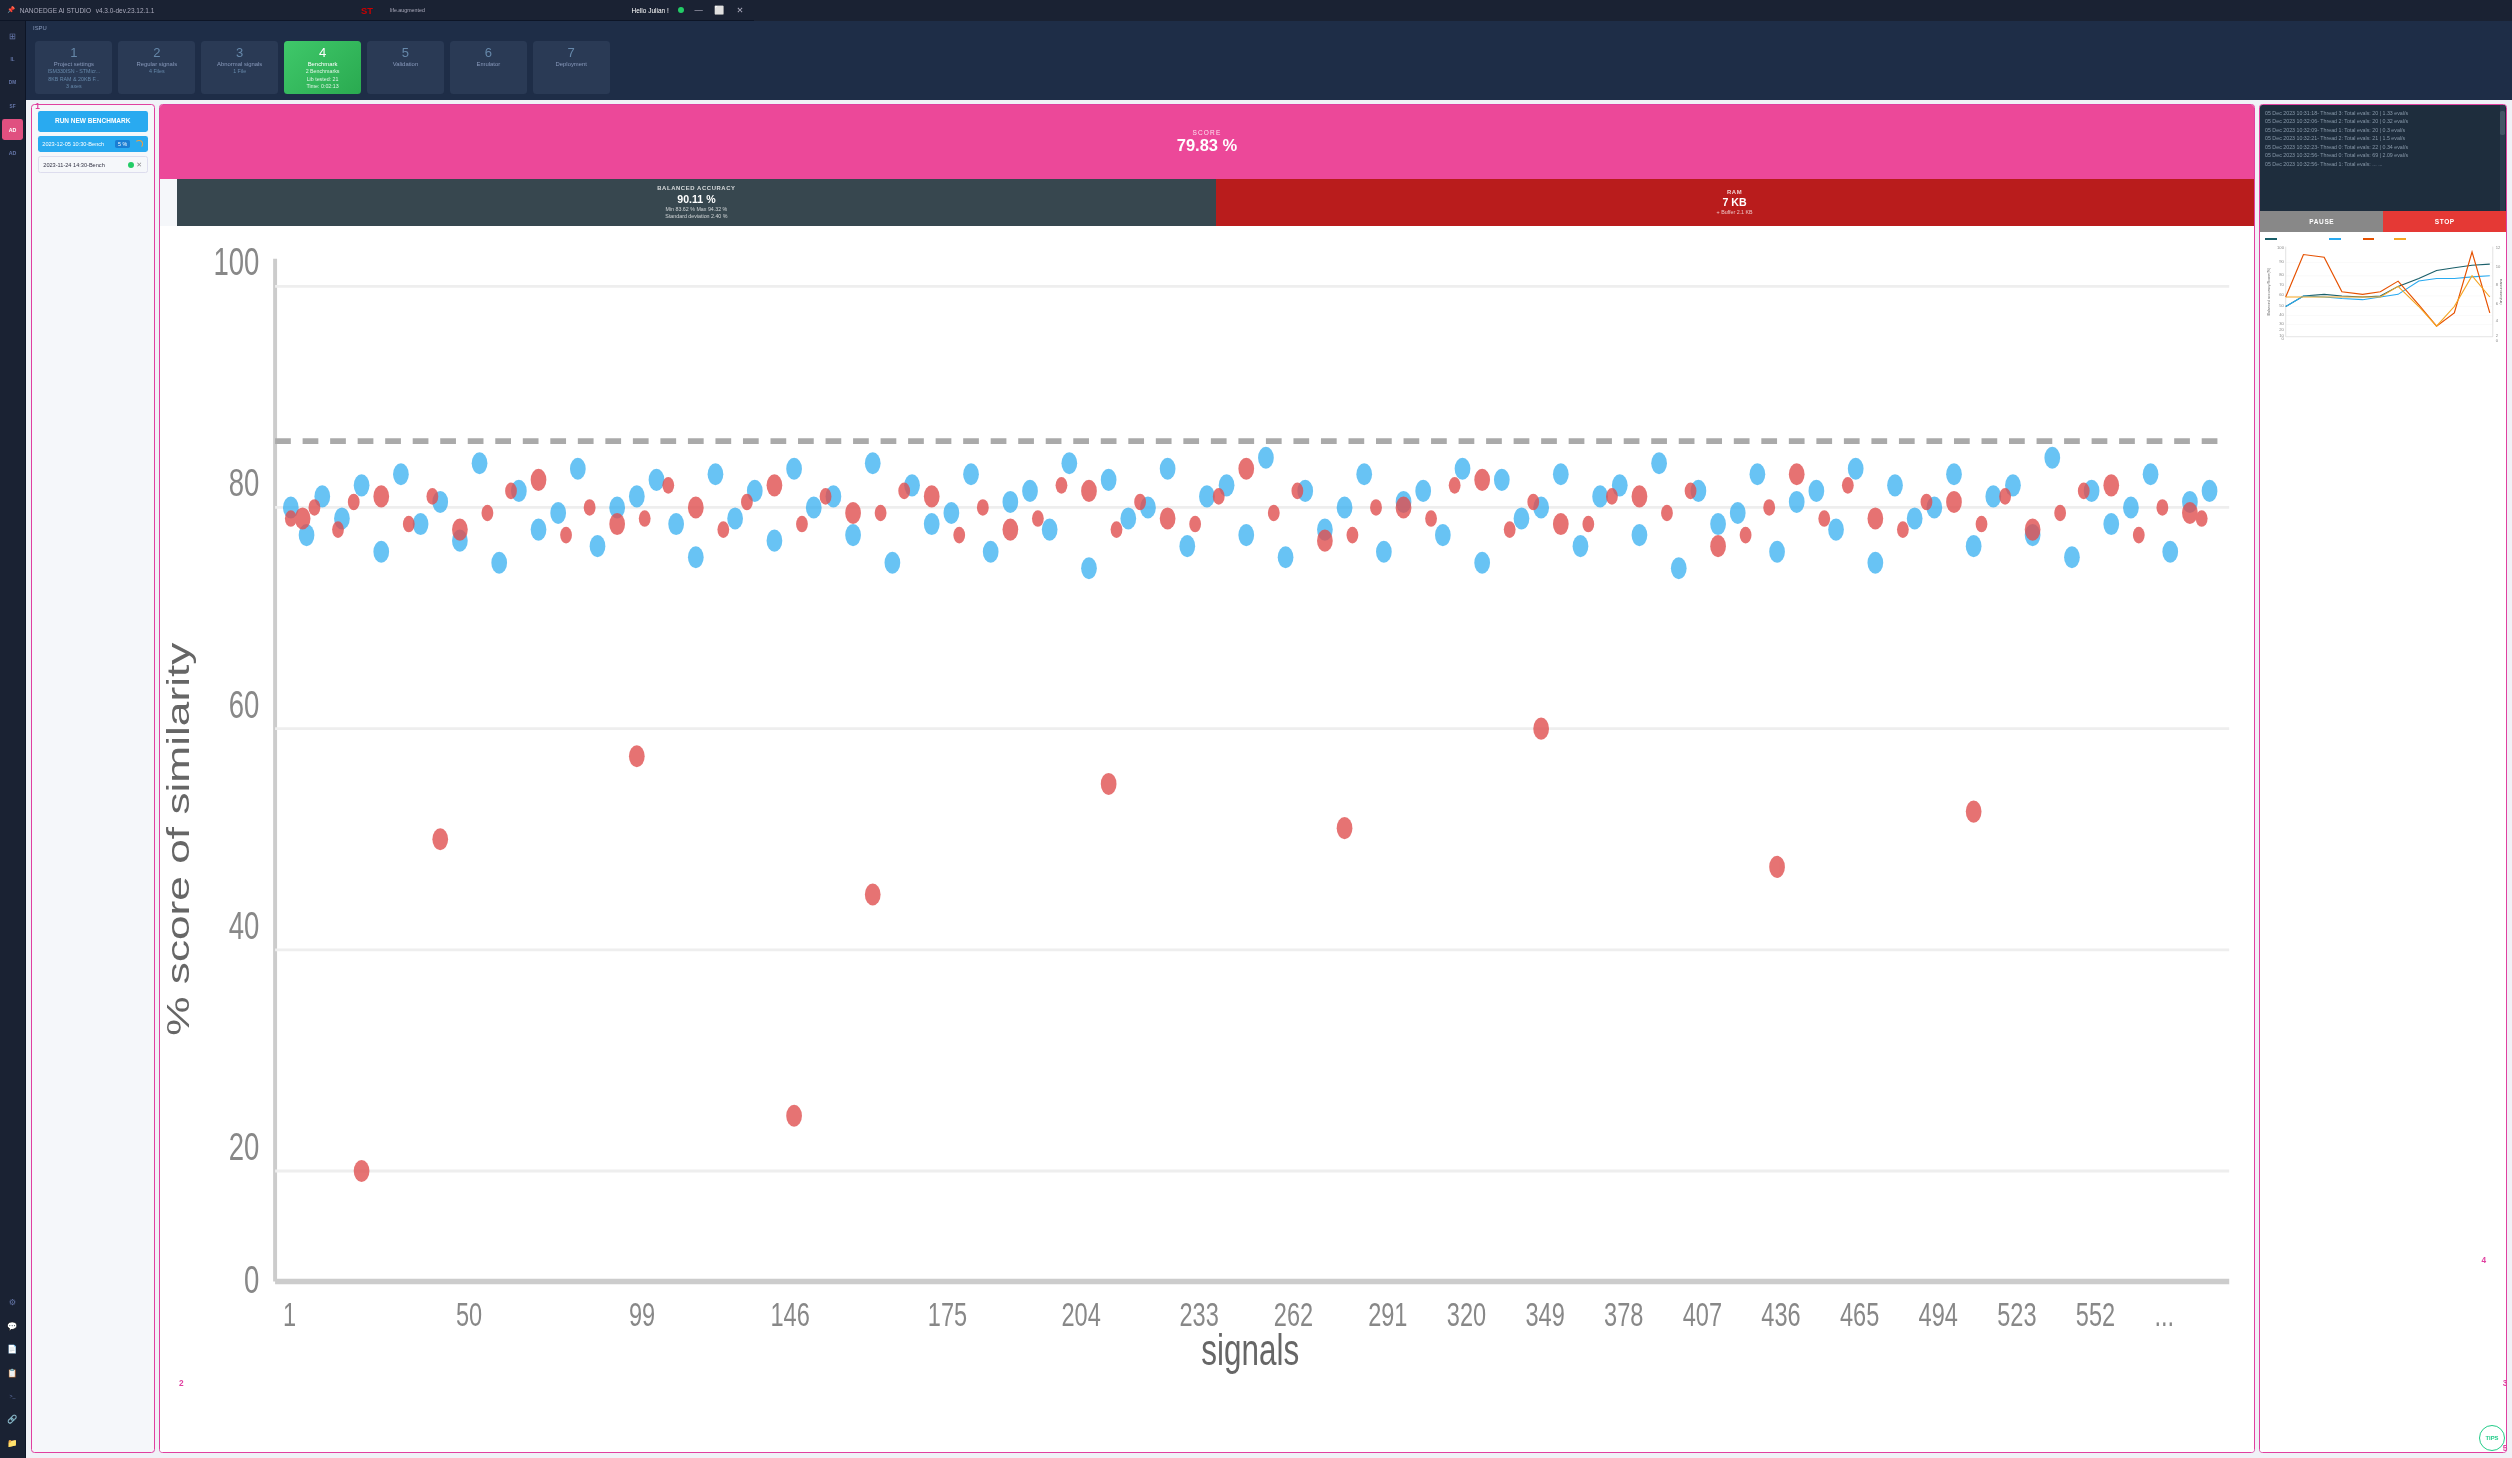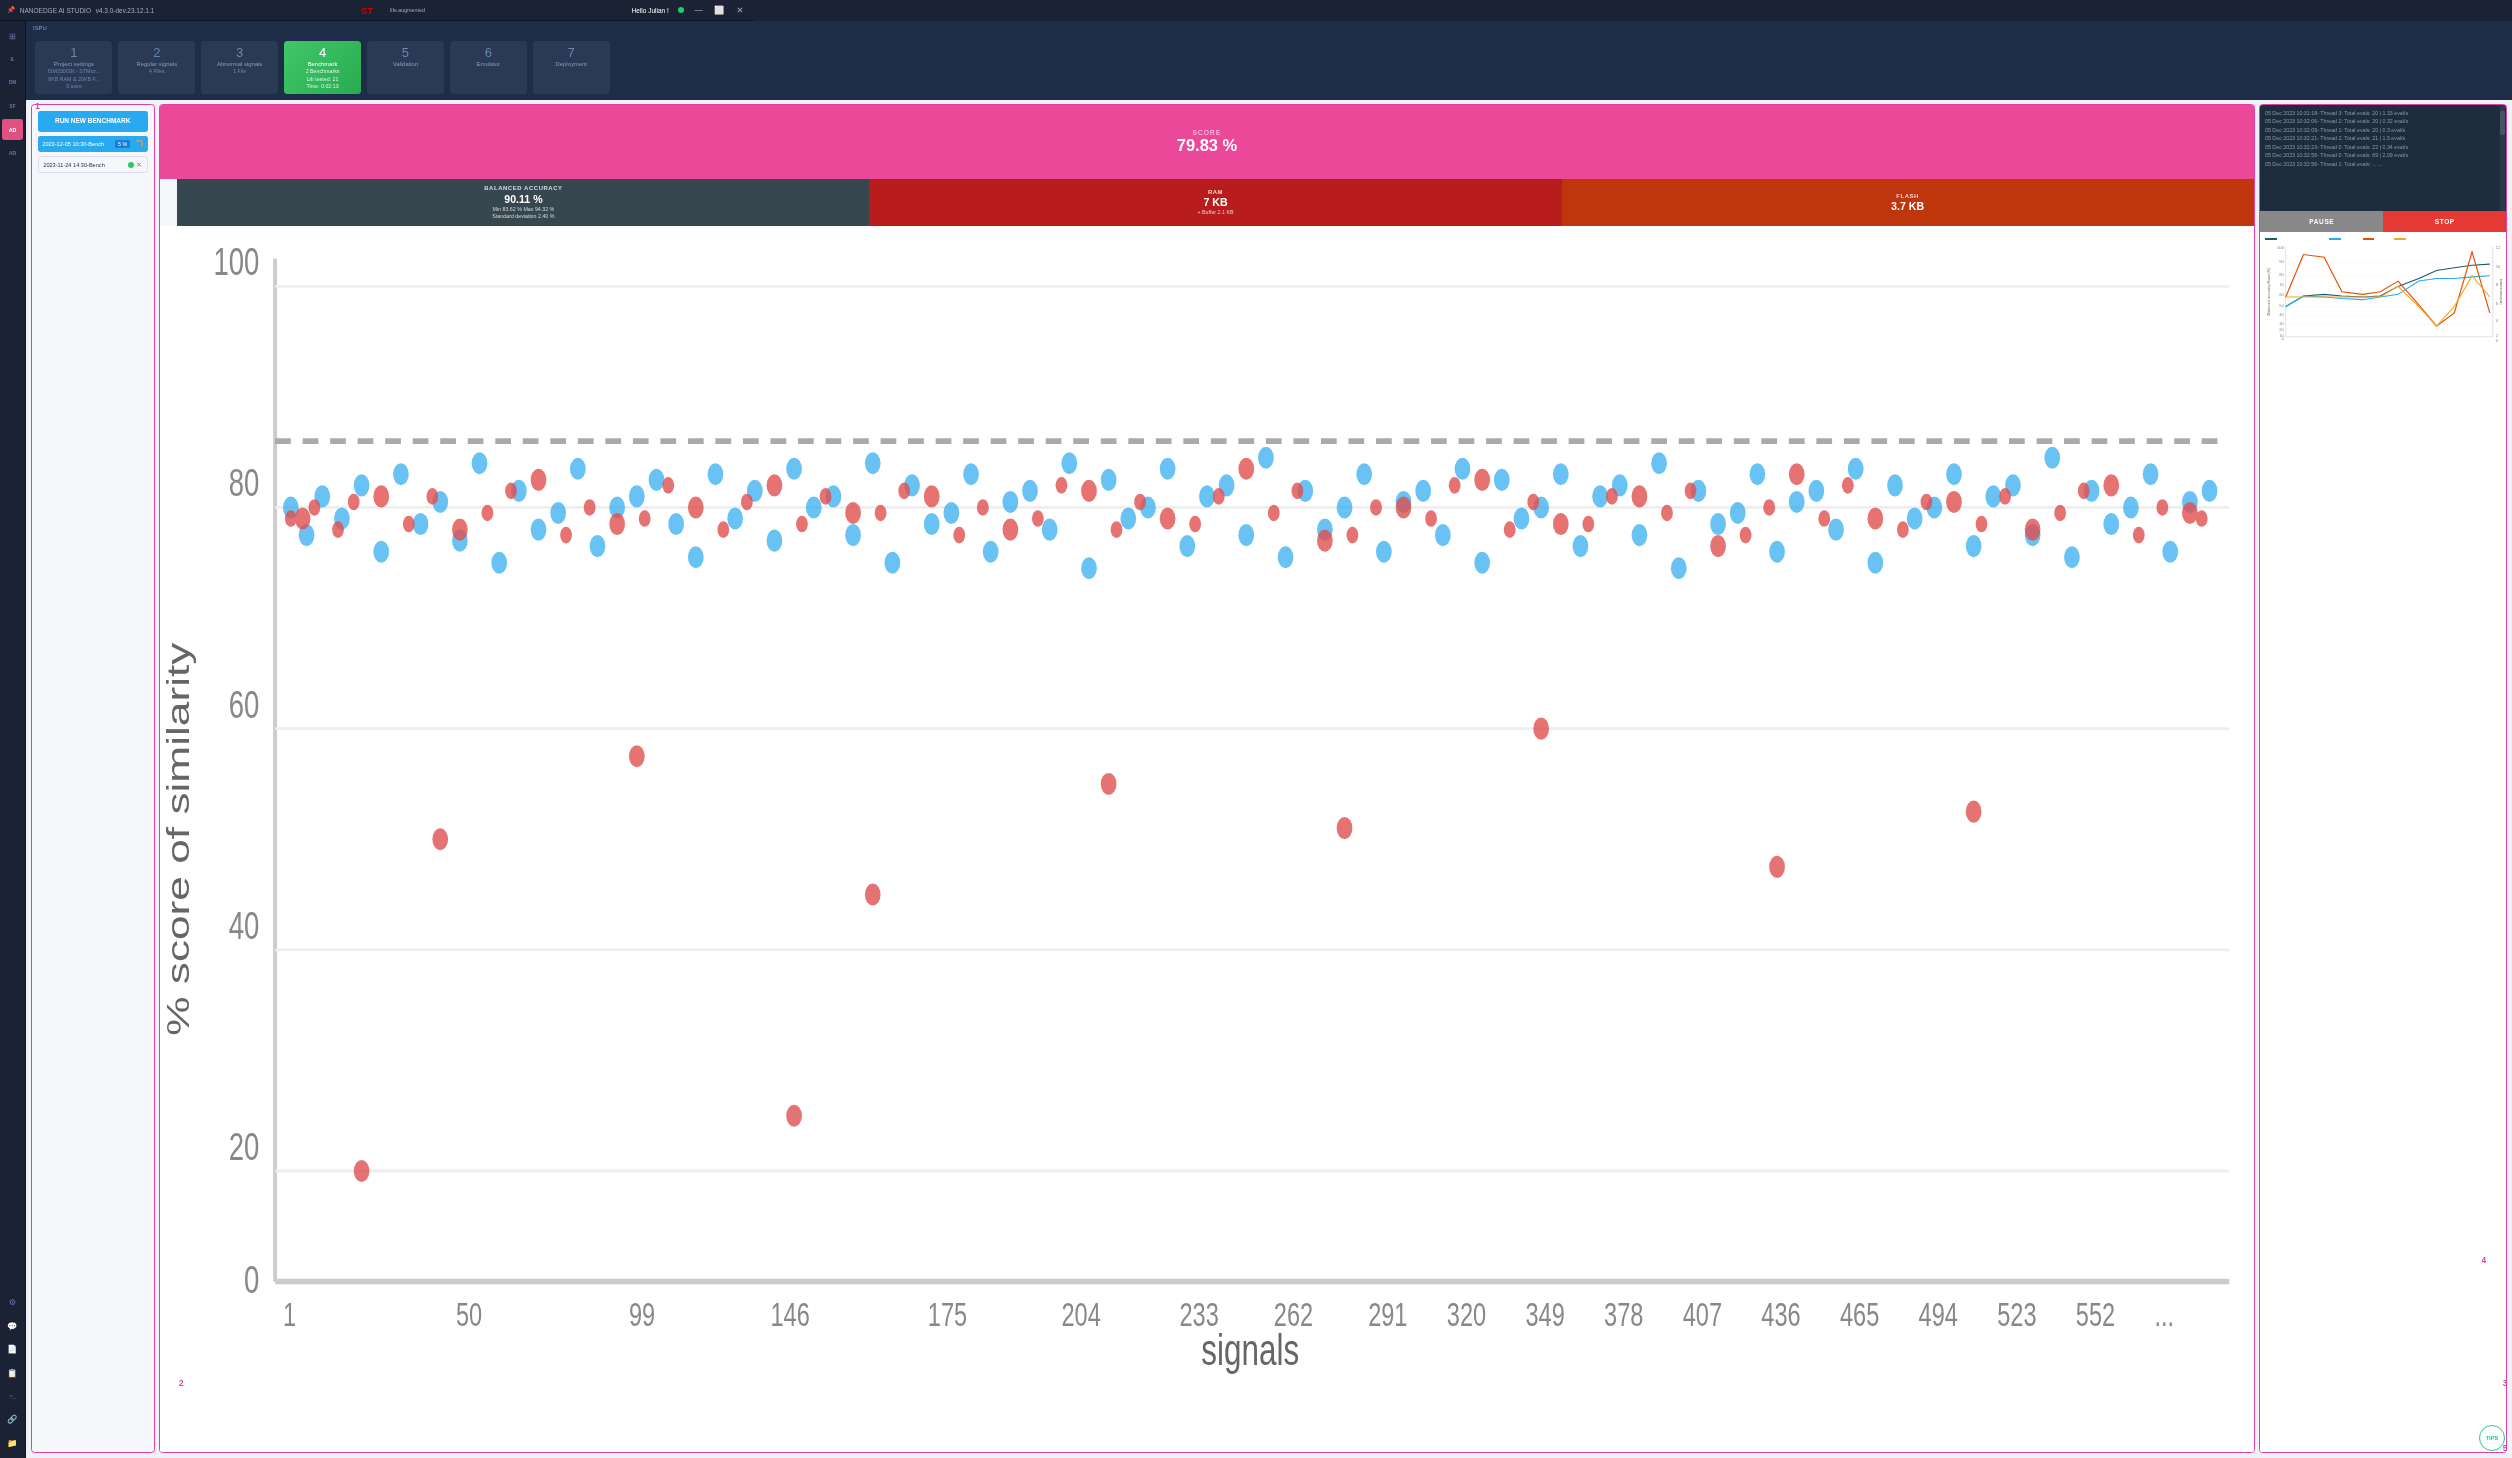--- a/index.html
+++ b/index.html
@@ -561,24 +561,20 @@
       <div class="metrics-row">
         <div class="metric-box balanced">
           <div class="metric-label">BALANCED ACCURACY</div>
           <div class="metric-value">90.11 %</div>
           <div class="metric-sub">Min 83.62 % Max 94.32 %<br>Standard deviation 2.40 %</div>
         </div>
         <div class="metric-box ram">
           <div class="metric-label">RAM</div>
           <div class="metric-value">7 KB</div>
           <div class="metric-sub">+ Buffer 2.1 KB</div>
-        </div>
-        <div class="metric-box flash">
-          <div class="metric-label">FLASH</div>
-          <div class="metric-value">3.7 KB</div>
         </div>
       </div>
 
       <div class="chart-area">
         <svg class="chart-svg" viewBox="0 0 530 220" preserveAspectRatio="none" style="font-size:11px">
 
           <text x="6" y="110" transform="rotate(-90,6,110)" text-anchor="middle" font-size="8" fill="#666">% score of similarity</text>
 
           <line x1="28" y1="5" x2="28" y2="190" stroke="#ccc" stroke-width="1"></line>
           <line x1="28" y1="190" x2="525" y2="190" stroke="#ccc" stroke-width="1"></line>

